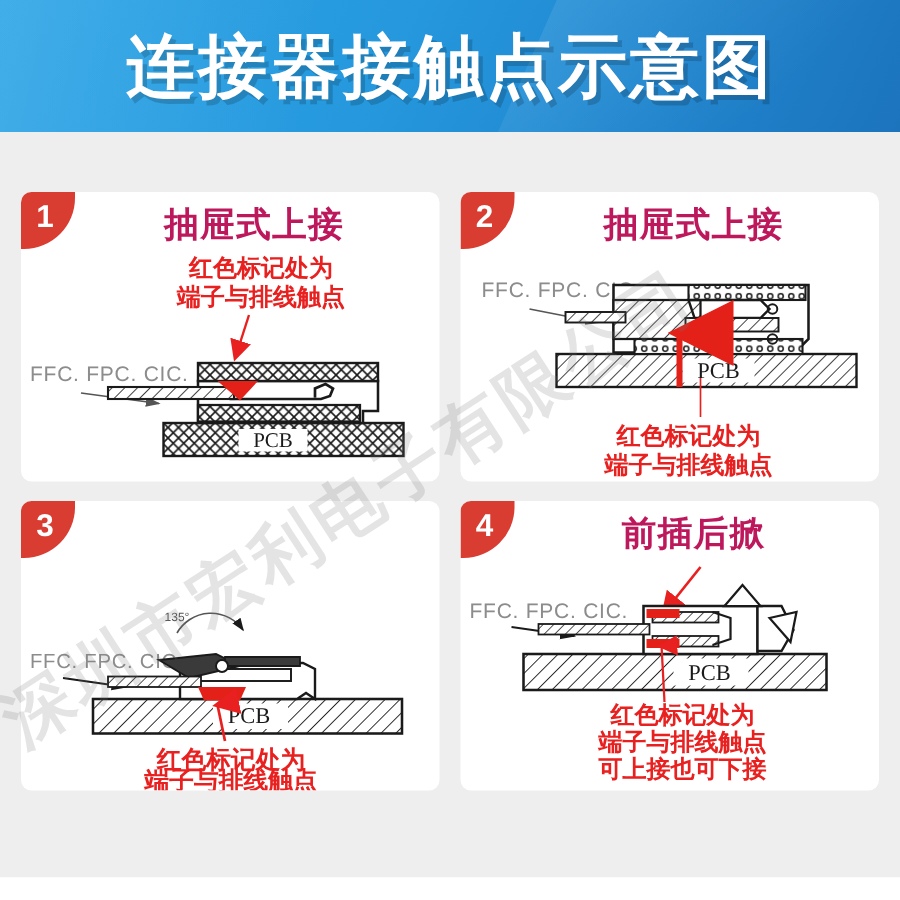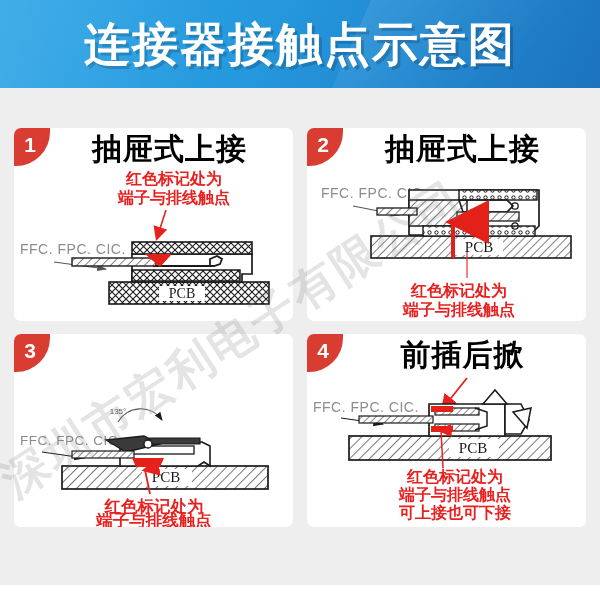--- a/index.html
+++ b/index.html
@@ -74,23 +74,23 @@
     font-weight:bold;
     line-height:33px;
     text-align:center;
     padding-right:4px;
     box-sizing:border-box;
     z-index:4;
   }
   .card-title{
     position:absolute;left:40px;right:8px;top:5px;
     text-align:center;
-    font-size:30px;
+    font-size:23px;
     font-weight:bold;
-    color:#000000;
+    color:#be185d;
     letter-spacing:1px;
     line-height:32px;
     white-space:nowrap;
     z-index:3;
   }
   .diagram{
     position:absolute;left:0;top:38px;width:279px;height:155px;z-index:2;text-align:right;
   }
   .diagram svg{display:block;width:279px;height:155px;}
 

